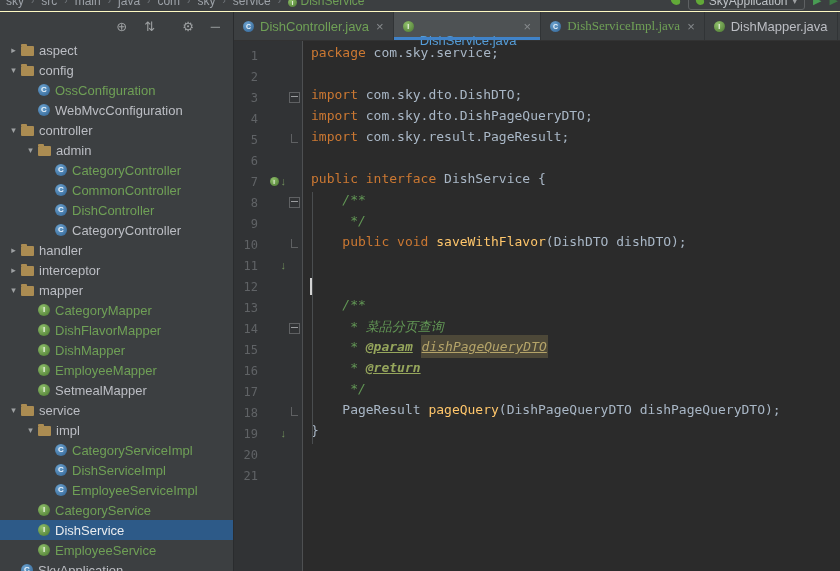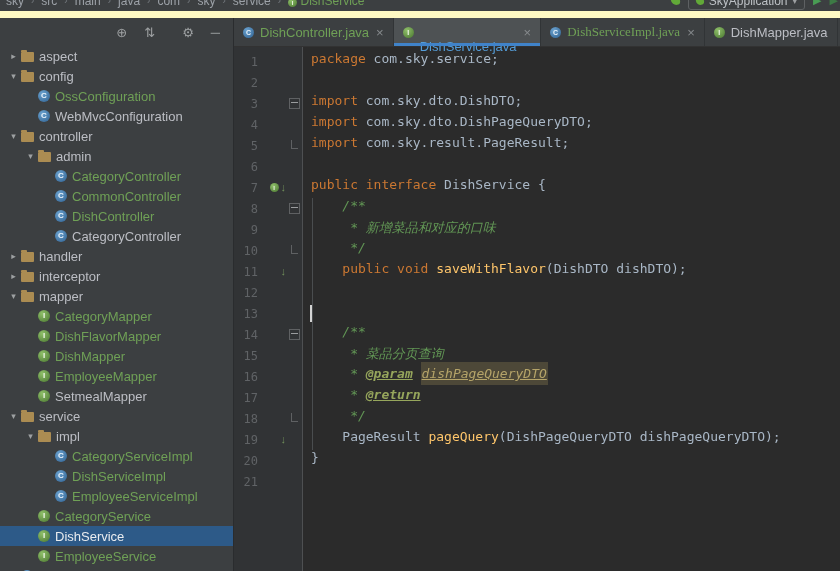--- a/index.html
+++ b/index.html
@@ -1,20 +1,20 @@
 <!DOCTYPE html>
 <html><head>
 <meta charset="utf-8">
 <style>
   html,body{margin:0;padding:0;background:#2b2b2b;width:840px;height:571px;overflow:hidden;
     font-family:"Liberation Sans","DejaVu Sans",sans-serif;}
   .app{position:relative;width:840px;height:571px;background:#2b2b2b;}
 
   
-  .topbar{height:11px;background:#3c3f41;overflow:hidden;position:relative;border-bottom:7px solid #fef9c3;}
+  .topbar{height:11px;background:#3c3f41;overflow:hidden;position:relative;border-bottom:1px solid #fef9c3;}
   .topbar-inner{position:absolute;top:-10px;left:0;right:0;height:21px;display:flex;align-items:center;
     justify-content:space-between;padding:0 6px;}
   .breadcrumbs{display:flex;align-items:center;gap:7px;font-size:12px;color:#9da2a8;white-space:nowrap;}
   .bc-sep{color:#70757a;font-size:10px;}
   .bc-item.last{color:#6fa056;}
   .topbar-right{display:flex;align-items:center;gap:8px;}
   .leaf{display:inline-block;width:9px;height:9px;background:#62a938;border-radius:0 70% 4px 70%;transform:rotate(-8deg);}
   .leaf.small{width:8px;height:8px;}
   .runbox{display:flex;align-items:center;gap:5px;border:1px solid #5e6163;border-radius:3px;height:17px;
     padding:0 7px;color:#bdc1c5;font-size:12px;background:#3c3f41;}
@@ -400,21 +400,20 @@
           </div>
         <div class="code-area">
             <div class="cline"><span class="tok kw">package</span><span class="tok pl"> com.sky.service;</span></div>
             <div class="cline"></div>
             <div class="cline"><span class="tok kw">import</span><span class="tok pl"> com.sky.dto.DishDTO;</span></div>
             <div class="cline"><span class="tok kw">import</span><span class="tok pl"> com.sky.dto.DishPageQueryDTO;</span></div>
             <div class="cline"><span class="tok kw">import</span><span class="tok pl"> com.sky.result.PageResult;</span></div>
             <div class="cline"></div>
             <div class="cline"><span class="tok kw">public interface</span><span class="tok pl"> DishService {</span></div>
             <div class="cline"><span class="tok doc">    /**</span></div>
-            <div class="cline"><span class="tok doc">     * 新增菜品和对应的口味</span></div>
             <div class="cline"><span class="tok doc">     */</span></div>
             <div class="cline"><span class="tok pl">    </span><span class="tok kw">public void</span><span class="tok pl"> </span><span class="tok mth">saveWithFlavor</span><span class="tok pl">(DishDTO dishDTO);</span></div>
             <div class="cline"></div>
             <div class="cline"><span class="caret"></span></div>
             <div class="cline"><span class="tok doc">    /**</span></div>
             <div class="cline"><span class="tok doc">     * 菜品分页查询</span></div>
             <div class="cline"><span class="tok doc">     * </span><span class="tok dtag">@param</span><span class="tok doc"> </span><span class="tok dval">dishPageQueryDTO</span></div>
             <div class="cline"><span class="tok doc">     * </span><span class="tok dtag">@return</span></div>
             <div class="cline"><span class="tok doc">     */</span></div>
             <div class="cline"><span class="tok pl">    PageResult </span><span class="tok mth">pageQuery</span><span class="tok pl">(DishPageQueryDTO dishPageQueryDTO);</span></div>

